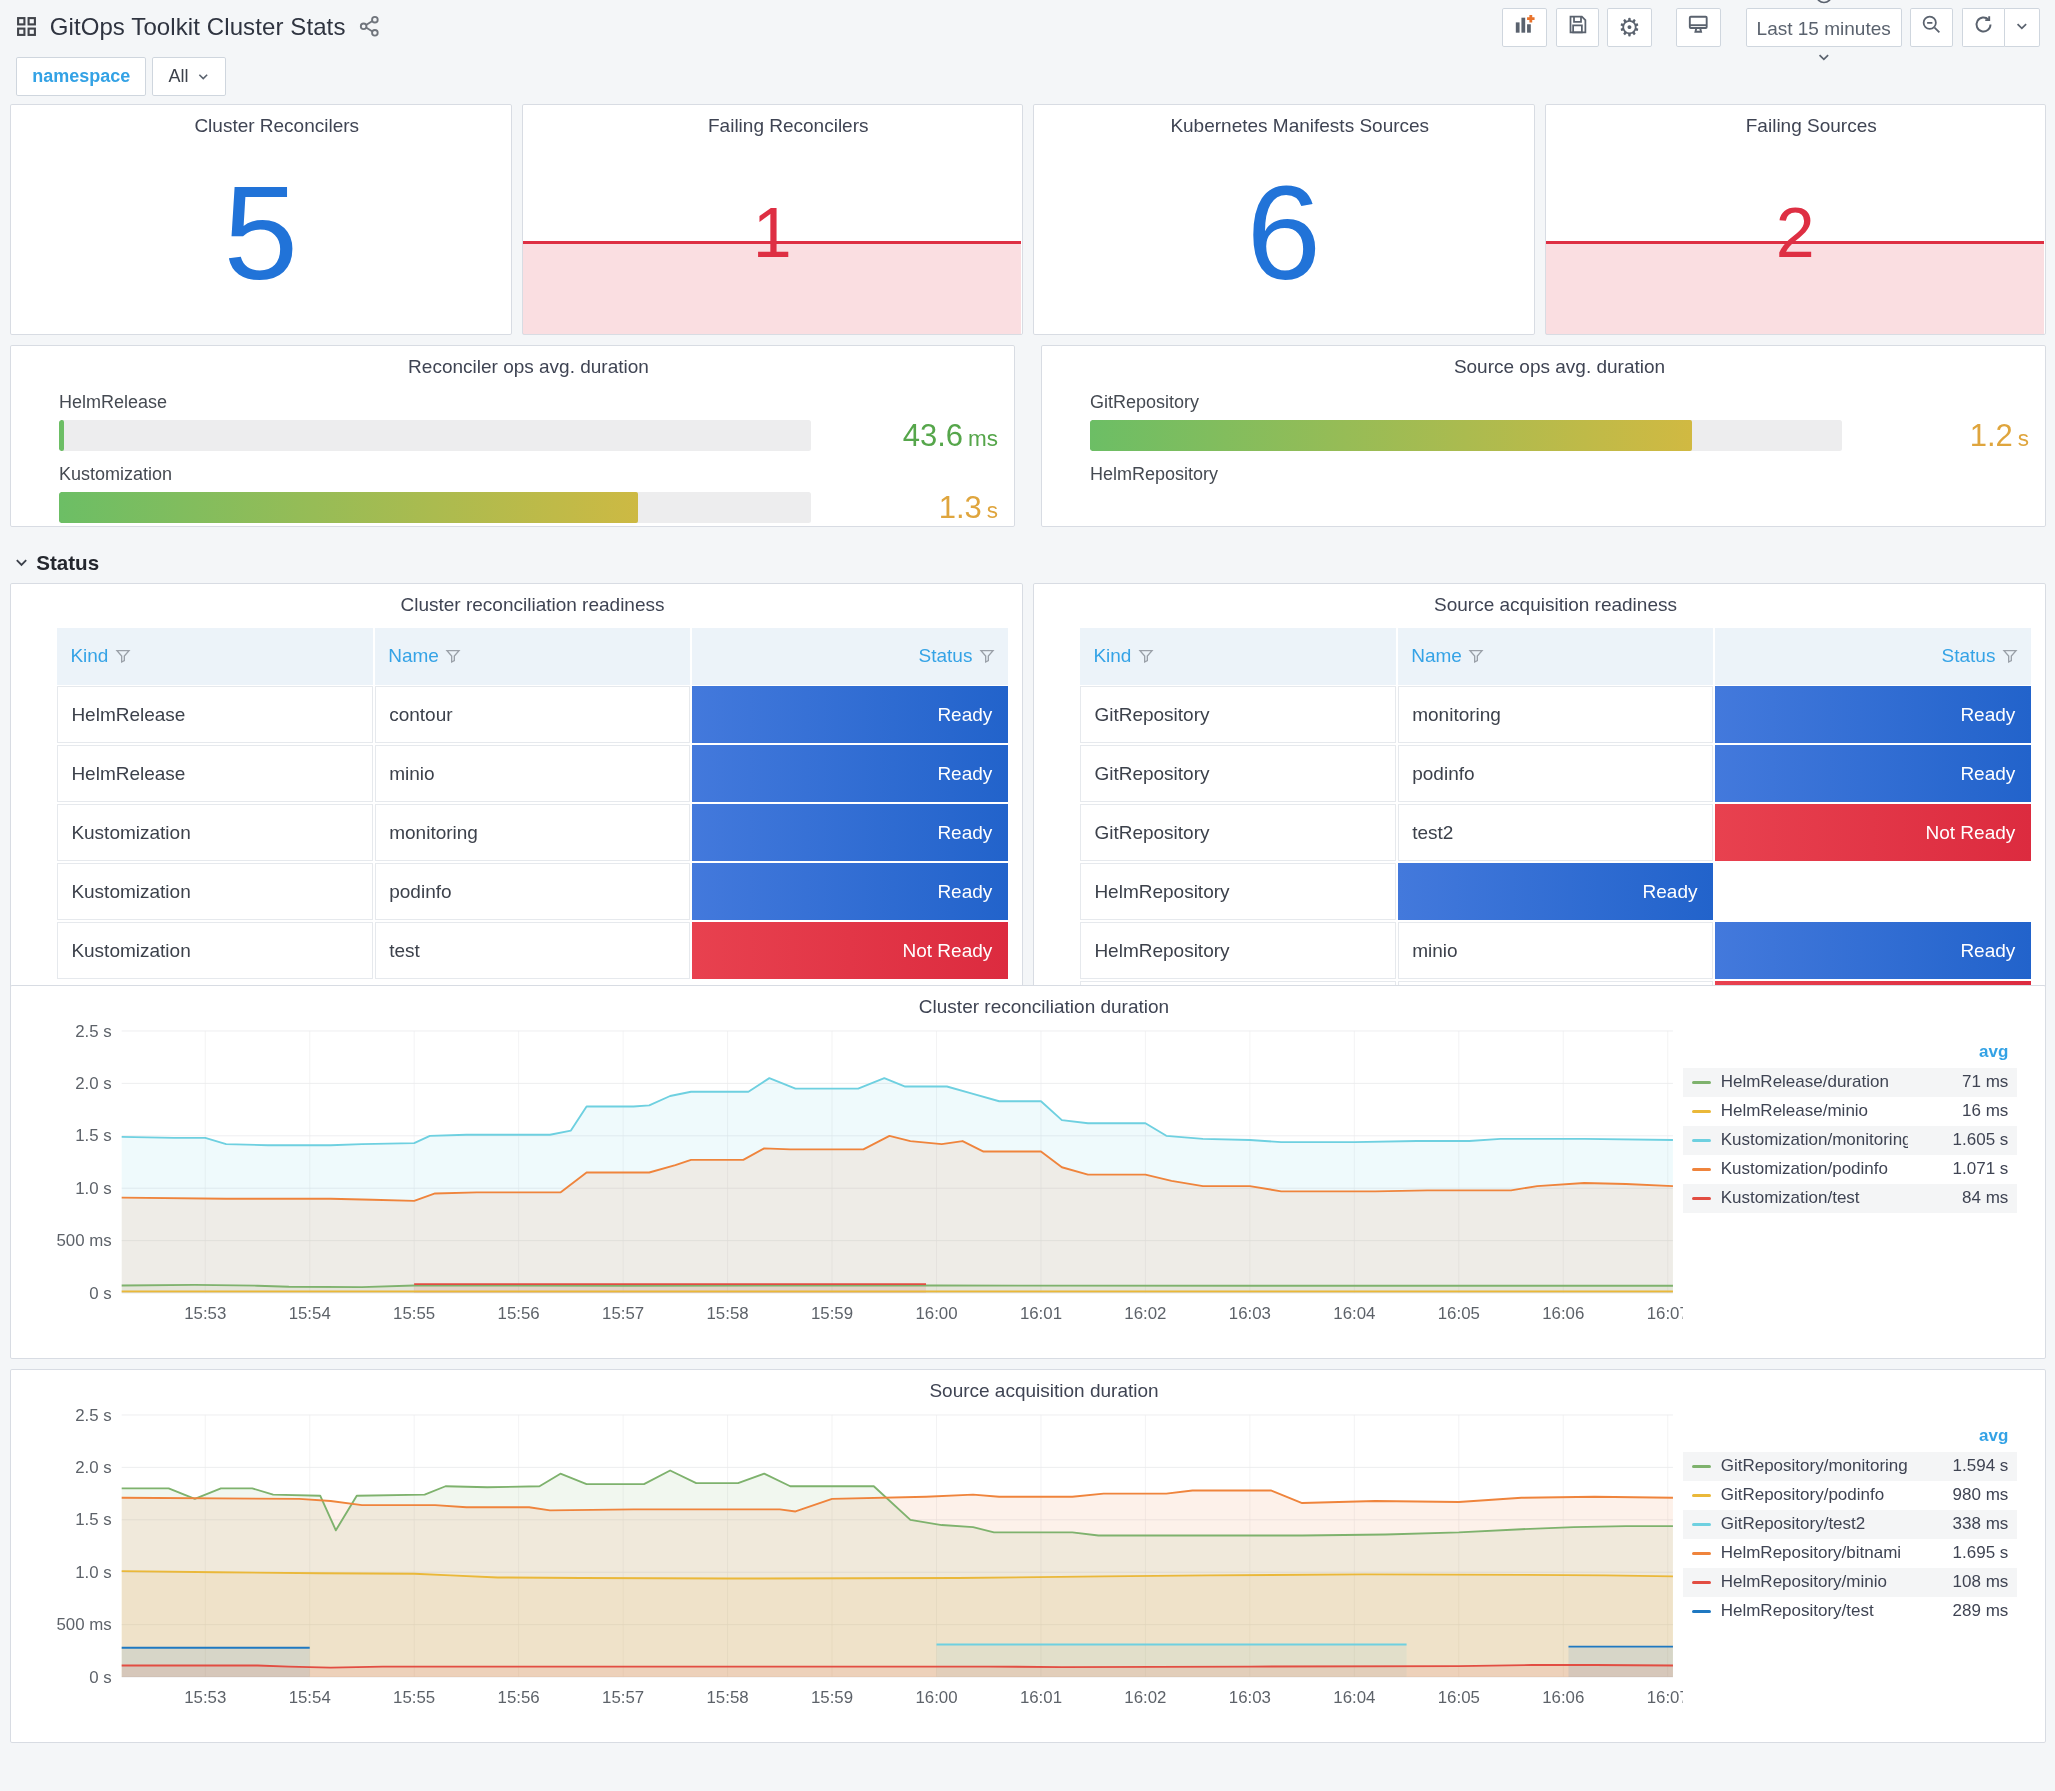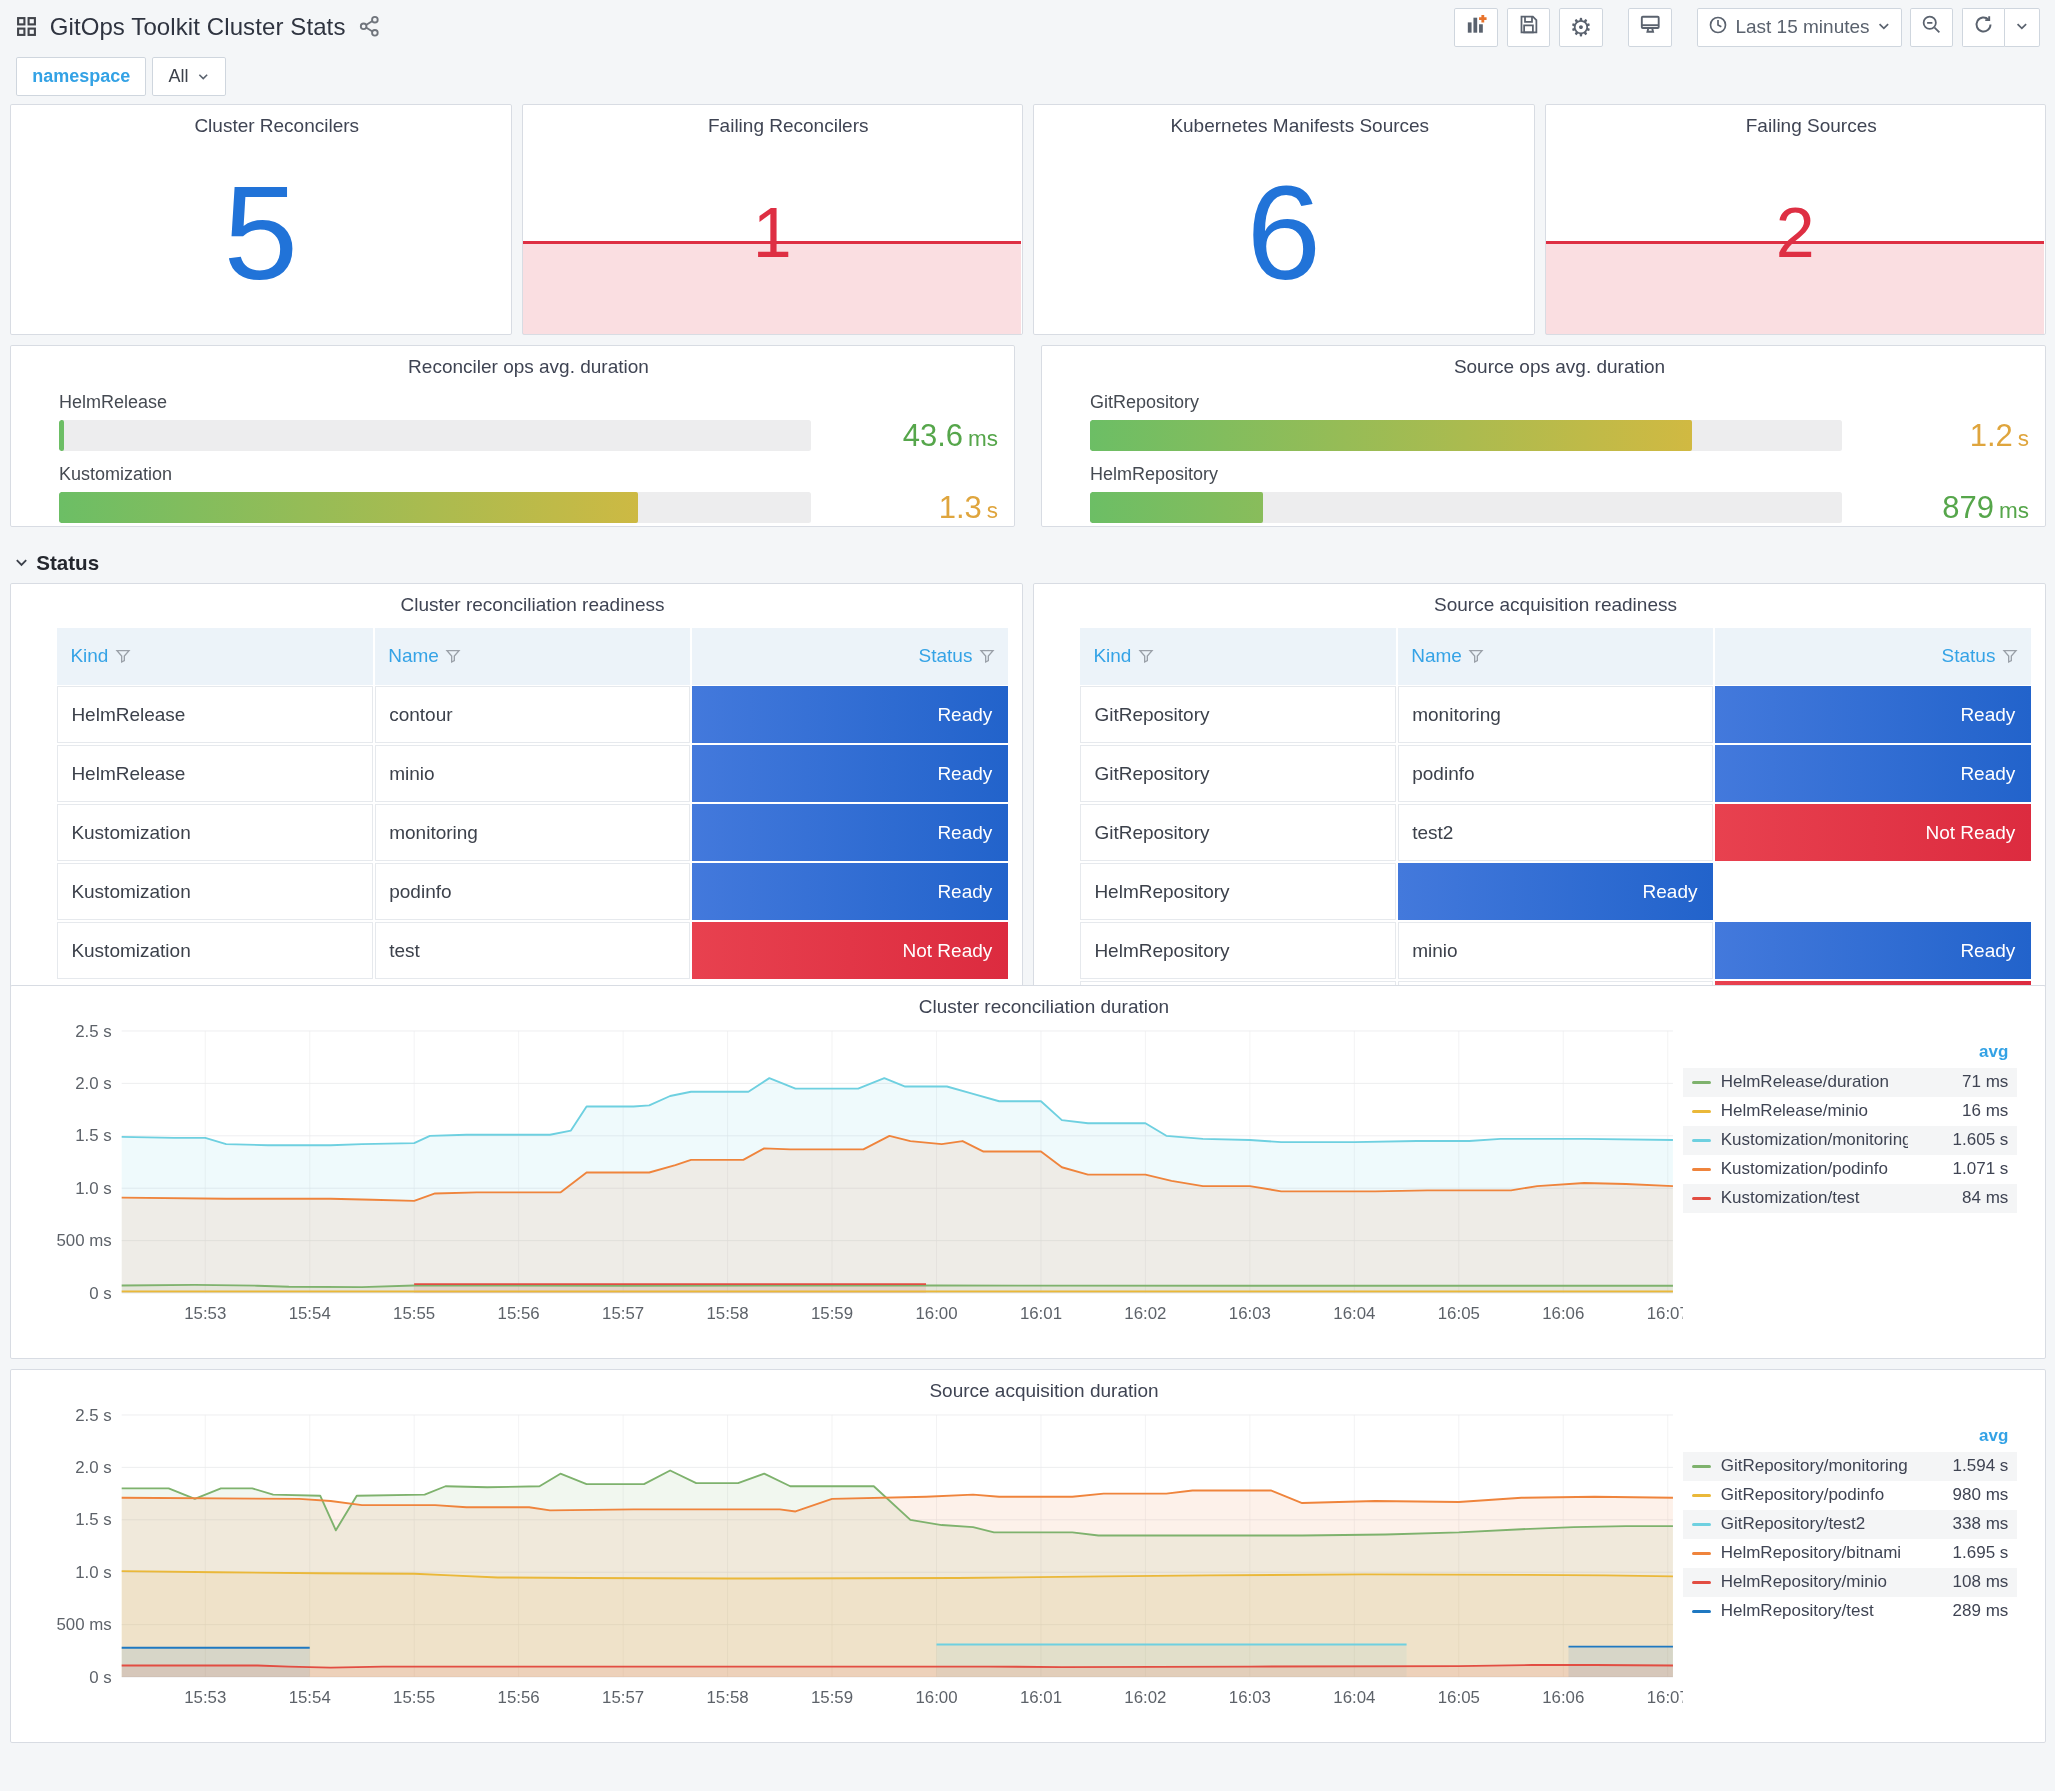--- a/index.html
+++ b/index.html
@@ -8,21 +8,21 @@
 
   
   .topbar { display:flex; align-items:center; justify-content:space-between; padding:8.7px 6.2px 3.7px 6.2px; height:49px; }
   .topbar-left { display:flex; align-items:center; gap:12.5px; }
   .dash-title { font-size:24px; font-weight:500; color:#2f3440; letter-spacing:0.1px; }
   .icon-svg { display:inline-block; vertical-align:middle; }
   .topbar-right { display:flex; align-items:center; gap:8.7px; }
   .tb-btn { height:39px; min-width:41px; background:#fff; border:0.6px solid #cfd6de; border-radius:1.9px;
             display:flex; align-items:center; justify-content:center; gap:7.5px; padding:0 10px;
             color:#5a626e; font-size:19px; cursor:pointer; }
-  .tb-btn.spacer-left { margin-left:16px; }
+  .tb-btn.spacer-left { margin-left:16px;flex-direction:column; }
   .tb-group { display:flex; }
   .tb-group .tb-btn:first-child { border-right:none; border-radius:1.9px 0 0 1.9px; }
   .tb-group .tb-btn:last-child { border-radius:0 1.9px 1.9px 0; min-width:34px; }
 
   
   .var-row { display:flex; gap:6.2px; padding:7.5px 6.2px 8.7px 6.2px; }
   .chip { height:39px; background:#fff; border:0.6px solid #cfd6de; border-radius:1.9px; display:flex; align-items:center; padding:0 15px; font-size:18px; }
   .chip.ns { color:#33a2e5; font-weight:700; }
   .chip.val { color:#3c414b; gap:8.7px; }
 
@@ -247,26 +247,20 @@
         <div class="panel-title">Source ops avg. duration</div>
         <div class="gauge-body">
           <div class="gauge-row-label">GitRepository</div>
           <div class="gauge-row-flex">
             <div class="gauge-track">
               <div class="gauge-fill" style="width: 80%; background: linear-gradient(90deg, rgb(108, 190, 101), rgb(234, 184, 57)) 0% 0% / 125% 100%;"></div>
             </div>
             <div class="gauge-value" style="color: rgb(223, 165, 61);"><span class="num">1.2</span><span class="unit">s</span></div>
           </div>
           <div class="gauge-row-label">HelmRepository</div>
-          <div class="gauge-row-flex">
-            <div class="gauge-track">
-              <div class="gauge-fill" style="width: 23%; background: linear-gradient(90deg, rgb(108, 190, 101), rgb(234, 184, 57)) 0% 0% / 434.783% 100%;"></div>
-            </div>
-            <div class="gauge-value" style="color: rgb(86, 166, 75);"><span class="num">879</span><span class="unit">ms</span></div>
-          </div>
         </div>
       </div>
     </div>
 
   <div class="section-header">
     <svg width="15" height="15" viewBox="0 0 16 16">
         <path d="M3 5.5 l5 5 5-5" fill="none" stroke="#3c414b" stroke-width="2"></path>
       </svg>
     <span>Status</span>
   </div>

